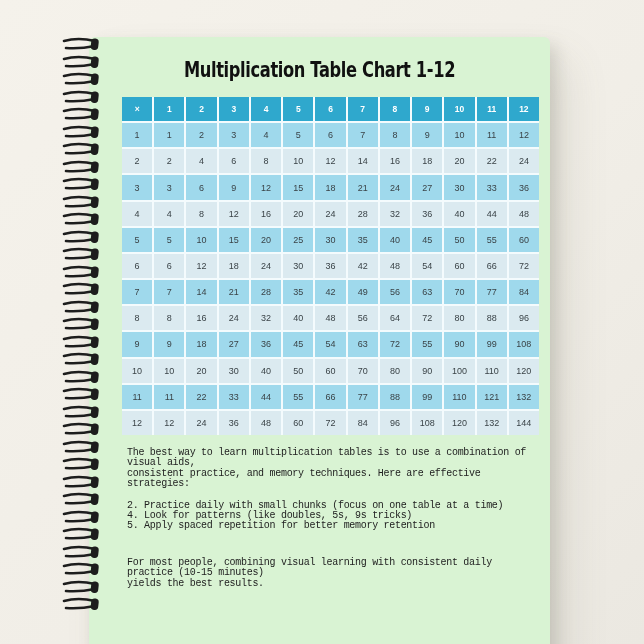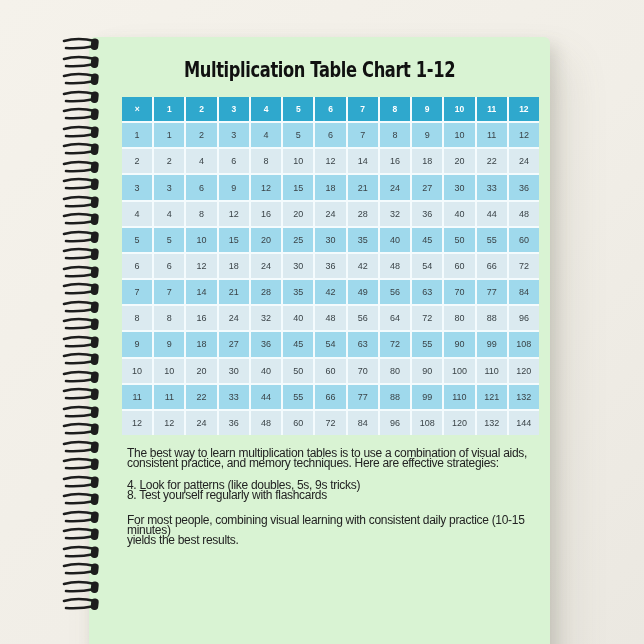--- a/index.html
+++ b/index.html
@@ -70,29 +70,29 @@
     color:var(--header-text);
     font-weight:700;
     font-size:8.5px;
   }
   .cell.odd{background:var(--row-odd);}
   .cell.even{background:var(--row-even);}
   .notes{
     position:absolute;
     left:38px;top:411px;
     width:412px;
-    font-family:Liberation Sans, sans-serif;
-    font-size:12px;
+    font-family:Liberation Mono, monospace;
+    font-size:10px;
     letter-spacing:-.3px;
     line-height:10.4px;
     color:var(--body-text);
   }
   .notes p{white-space:pre-line;}
   .notes .intro{margin-bottom:11px;}
-  .notes .outro{margin-top:14px;}
+  .notes .outro{margin-top:26px;}
   .coils{
     position:absolute;
     left:62px;top:36px;
     width:48px;height:578px;
   }
   .coil{
     position:absolute;
     left:0;
     width:46px;height:16px;
   }
@@ -275,22 +275,23 @@
         <div class="cell even">108</div>
         <div class="cell even">120</div>
         <div class="cell even">132</div>
         <div class="cell even">144</div>
       </div>
 
     <div class="notes">
       <p class="intro">The best way to learn multiplication tables is to use a combination of visual aids,
 consistent practice, and memory techniques. Here are effective strategies:</p>
       <div class="list">
+          <div>2. Practice daily with small chunks (focus on one table at a time)</div>
           <div>4. Look for patterns (like doubles, 5s, 9s tricks)</div>
-          <div>8. Test yourself regularly with flashcards</div>
+          <div>5. Apply spaced repetition for better memory retention</div>
         </div>
       <p class="outro">For most people, combining visual learning with consistent daily practice (10-15 minutes)
 yields the best results.</p>
     </div>
 
   </div>
 
   <div class="coils">
       <div class="coil" style="top: 0px;"><svg viewBox="0 0 46 16" width="46" height="16">
           <path d="M2 5 Q 16 1 33 5" fill="none" stroke="#1d1d1d" stroke-width="2.6" stroke-linecap="round"></path>

